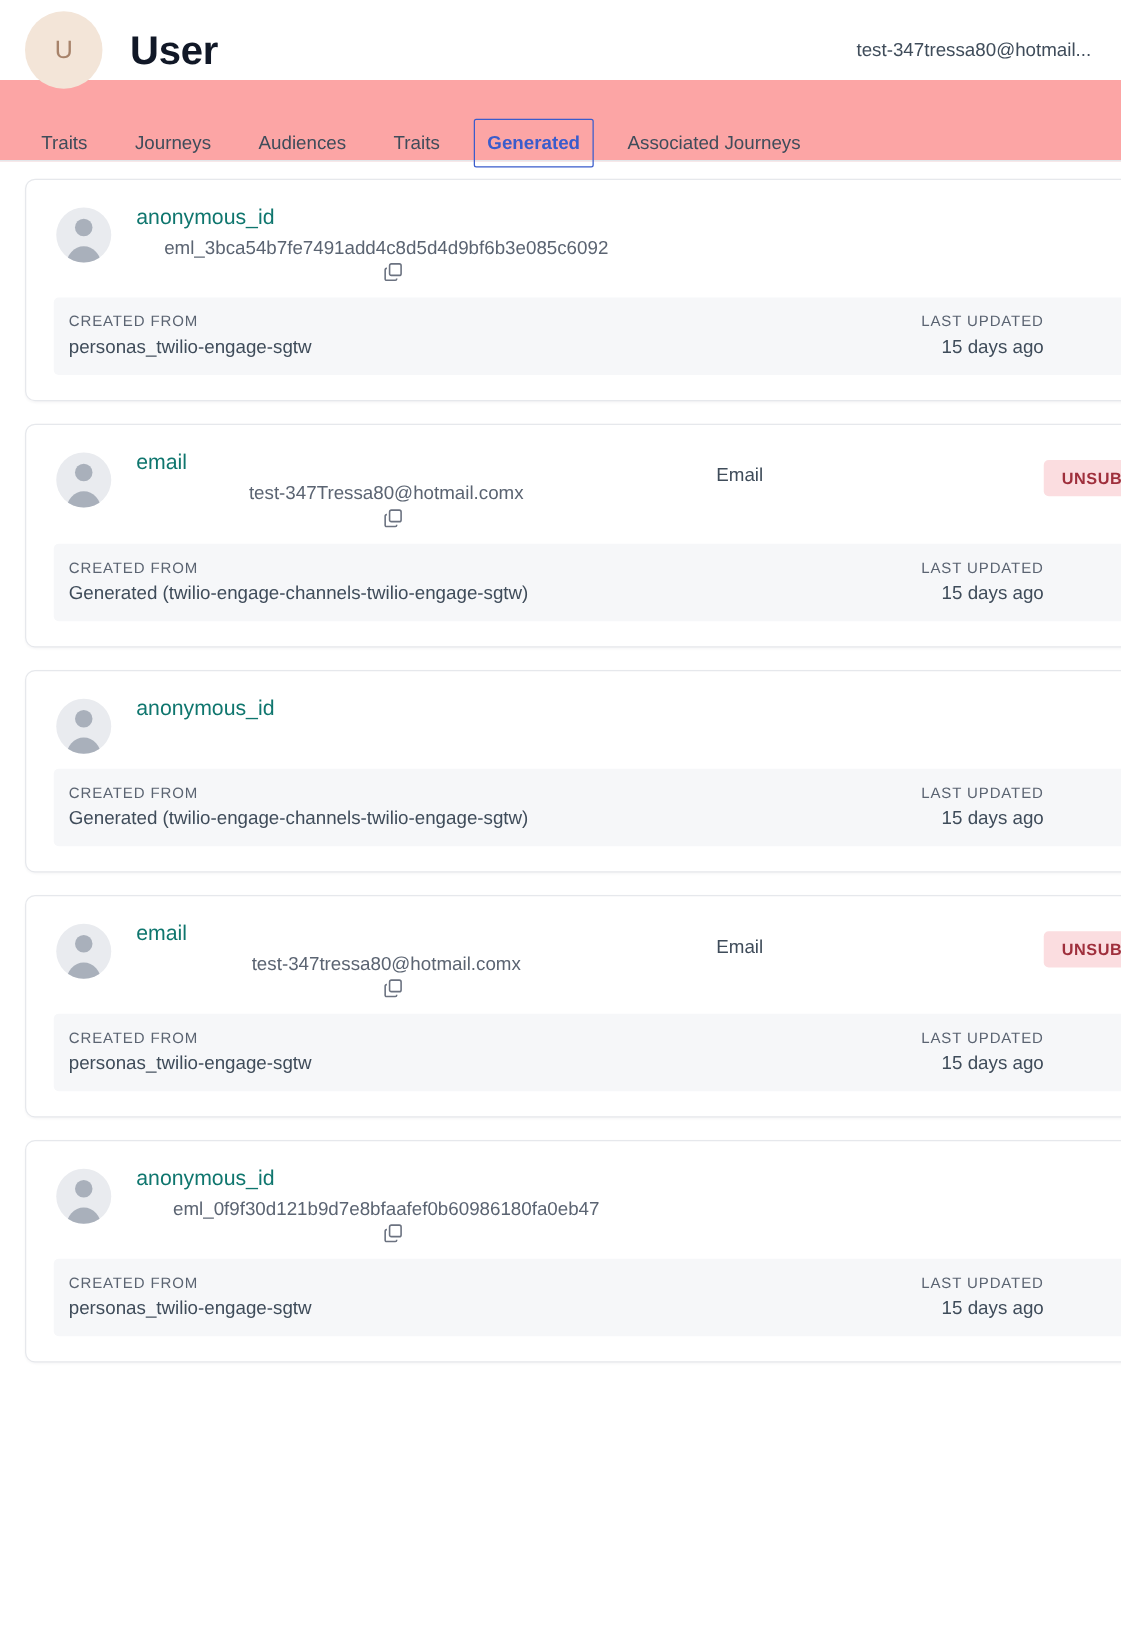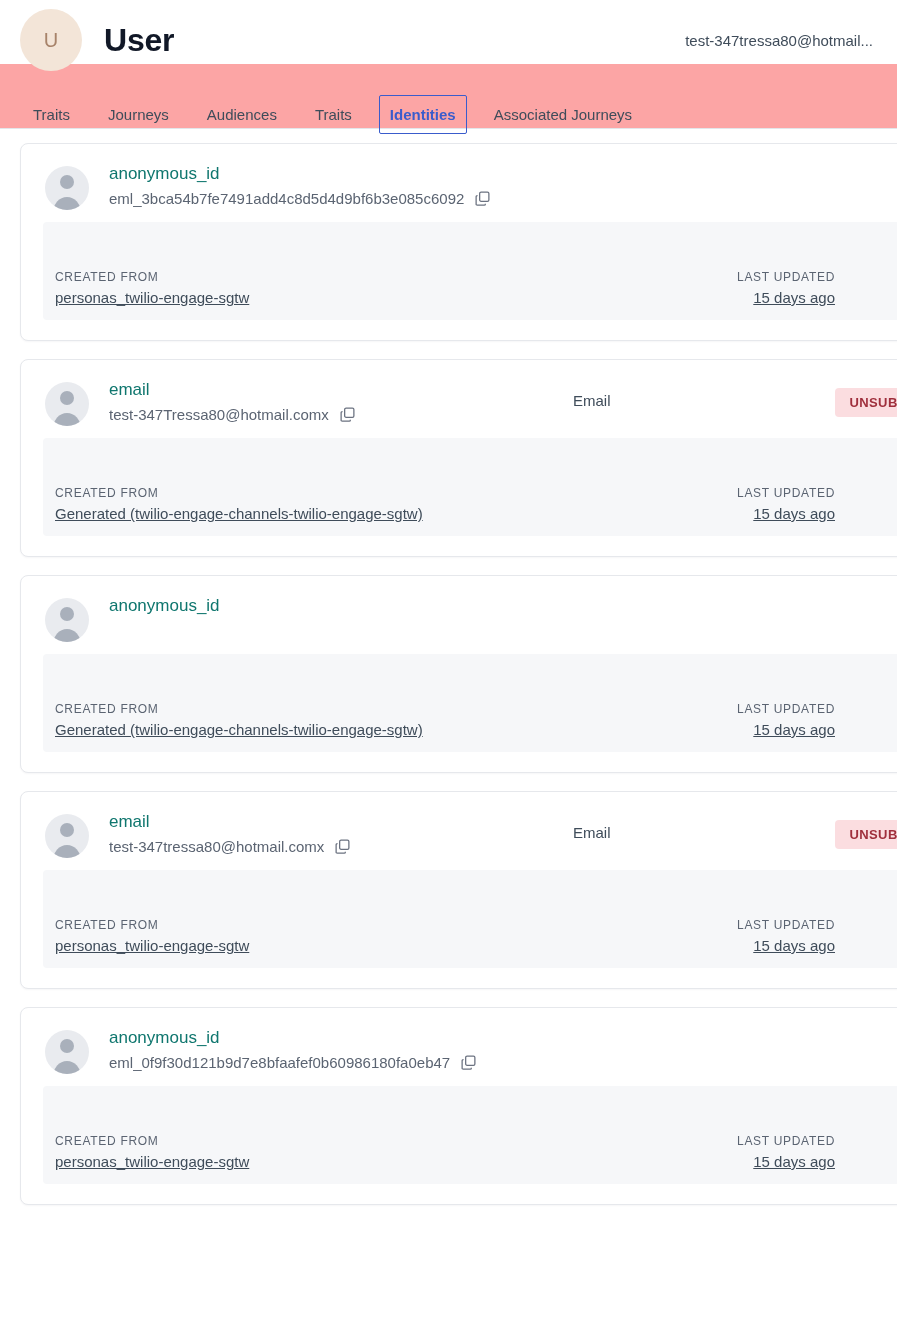--- a/index.html
+++ b/index.html
@@ -123,20 +123,21 @@
     width: 400px;
   }
   .id-type {
     font-size: 17px;
     color: #0f766e;
     margin-bottom: 4px;
   }
   .id-value-row {
     display: flex;
     align-items: center;
+    flex-direction: column;
   }
   .id-value {
     font-size: 15px;
     color: #5b6472;
     line-height: 1.42;
     word-break: break-all;
     max-width: 372px;
   }
   .copy-icon {
     margin-left: 10px;
@@ -177,48 +178,46 @@
     align-items: flex-start;
   }
   .meta-left { flex: 1 1 auto; min-width: 0; }
   .meta-right { text-align: right; flex: none; padding-right: 146px;}
   .meta-label {
     font-size: 12px;
     letter-spacing: 0.7px;
     color: #5b6472;
     text-transform: uppercase;
     margin-bottom: 5px;
-    margin-top: 36px;
   }
   .meta-value {
     font-size: 15px;
     color: #3f4c5a;
     word-break: break-word;
-    text-decoration: underline;
   }
 </style>
 </head>
 <body>
 
 <div class="page">
 
   <div class="header">
     <div class="avatar-lg">
       <span>U</span>
     </div>
     <div class="title">User</div>
     <div class="header-right">test-347tressa80@hotmail...</div>
   </div>
 
   <div class="tabs" id="tab-bar">
       <div class="tab">Traits</div>
       <div class="tab">Journeys</div>
       <div class="tab">Audiences</div>
       <div class="tab">Traits</div>
-      <div class="tab active">Identities</div>
+      <div class="tab active">Generated</div>
       <div class="tab">Associated Journeys</div>
     </div>
 
   <div class="cards" id="identity-list">
       <div class="card">
         <div class="card-main">
           <div class="avatar-sm"></div>
           <div class="id-block">
             <div class="id-type">anonymous_id</div>
             <div class="id-value-row">

